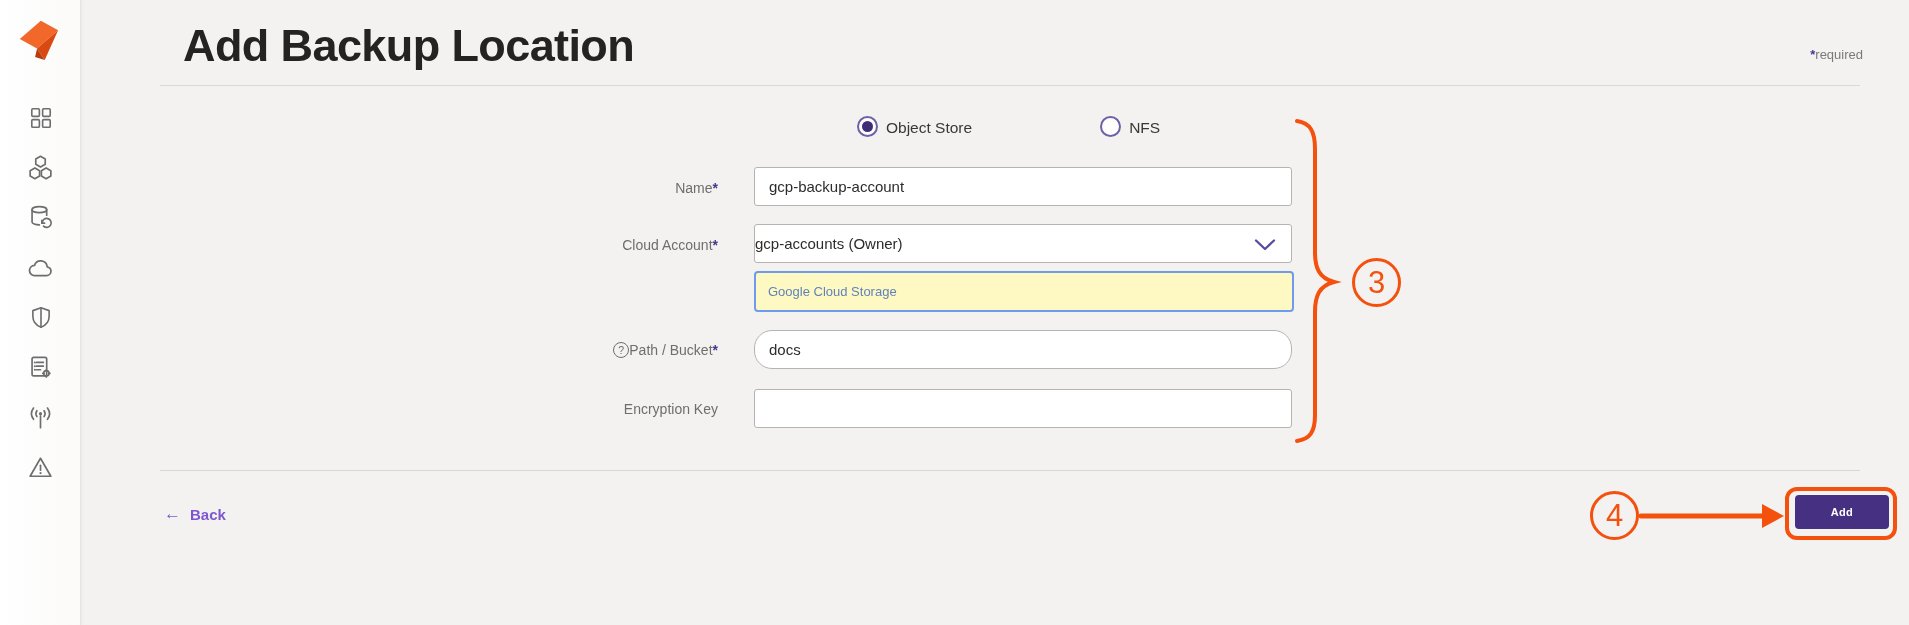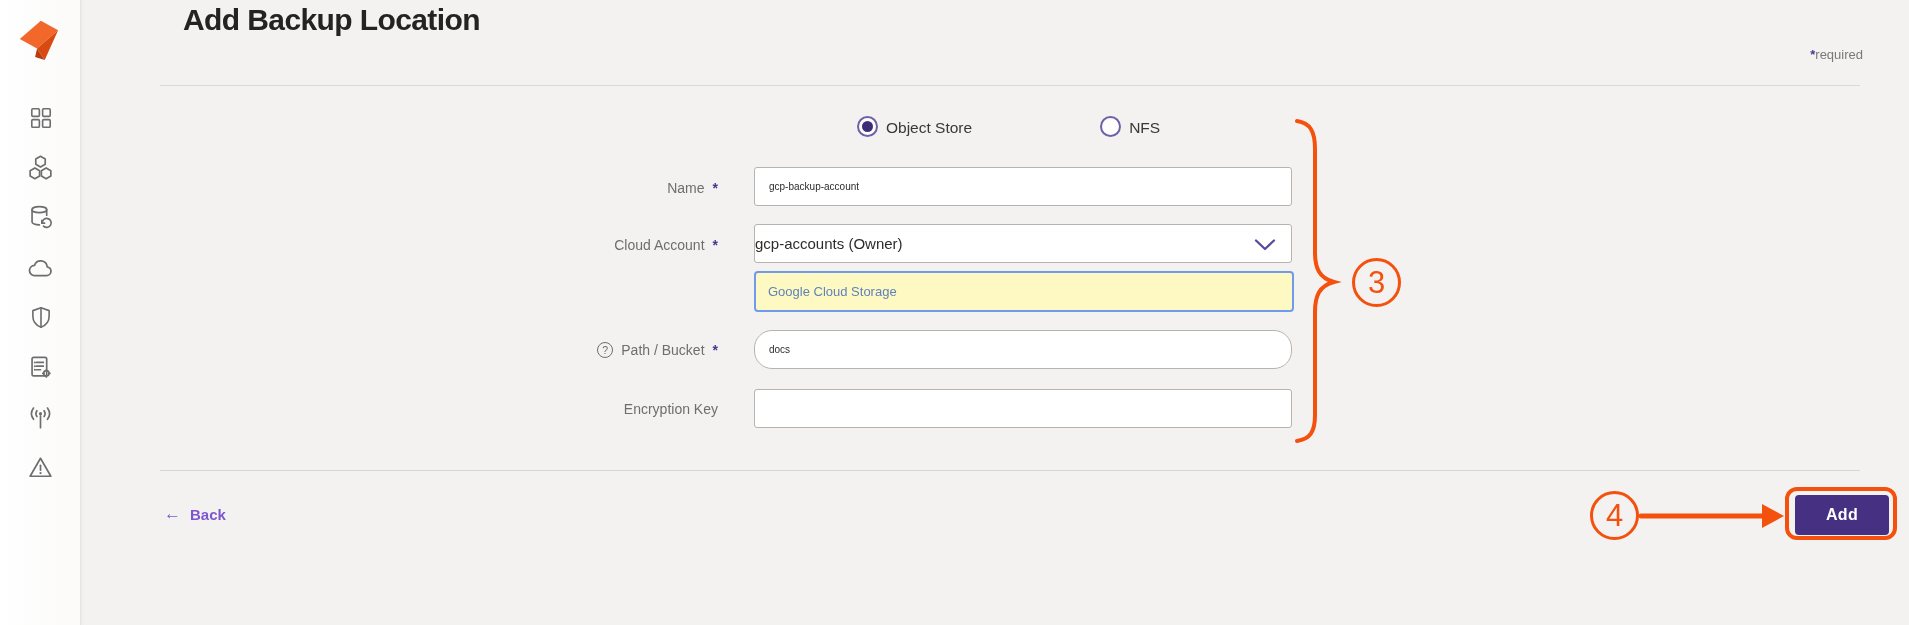--- a/index.html
+++ b/index.html
@@ -18,22 +18,22 @@
     box-shadow: 1px 0 3px rgba(0,0,0,0.04);
     z-index: 2;
   }
   .logo { position: absolute; left: 15px; top: 11px; }
   .nav { position: absolute; top: 106px; left: 0; width: 81px;
          display: flex; flex-direction: column; align-items: center; gap: 23px; }
   .nav-item { width: 27px; height: 27px; display: flex; align-items: center; justify-content: center; cursor: pointer; }
   .nav-item svg { stroke: #6e6e6e; fill: none; stroke-width: 1.5; stroke-linecap: round; stroke-linejoin: round; }
   
   .page-title {
-    position: absolute; left: 183px; top: 3px;
-    font-size: 30px; font-weight: 800; letter-spacing: -0.6px; color: #242322;
+    position: absolute; left: 183px; top: 20px;
+    font-size: 45px; font-weight: 800; letter-spacing: -0.6px; color: #242322;
   }
   .required-note { position: absolute; right: 46px; top: 47px; font-size: 13px; color: #7a7977; }
   .required-note .star { color: #4a3391; font-weight: bold; }
   .divider { position: absolute; left: 160px; width: 1700px; height: 1px; background: #dbd9d6; }
   .divider.top { top: 85px; }
   .divider.bottom { top: 470px; background: #d9d7d4; }
   
   .radio-row { position: absolute; left: 857px; top: 116px; display: flex; align-items: center; }
   .radio-option { display: flex; align-items: flex-end; cursor: pointer; }
   .radio-option.second { margin-left: 128px; }
@@ -42,32 +42,32 @@
     border: 2px solid #6c61a8; background: #fff;
     display: flex; align-items: center; justify-content: center;
   }
   .radio-circle .dot { width: 11px; height: 11px; border-radius: 50%; background: #3f2d78; display: none; }
   .radio-option.checked .radio-circle .dot { display: block; }
   .radio-label { margin-left: 8px; font-size: 15.5px; color: #393837; font-weight: 500; }
   
   .field-label {
     position: absolute; left: 400px; width: 318px; text-align: right;
     font-size: 14px; color: #6f6e6b;
-    display: flex; justify-content: flex-end; align-items: center; gap: 8px;
+    display: flex; justify-content: flex-end; align-items: center; gap: 0;
   }
   .field-label .star { color: #4a3391; font-weight: bold; }
   .help-icon {
     width: 16px; height: 16px; border-radius: 50%; border: 1.3px solid #6f6e6b;
     font-size: 10.5px; color: #6f6e6b; display: inline-flex; align-items: center; justify-content: center;
     flex: 0 0 auto; cursor: pointer;
   }
   .text-input {
     position: absolute; left: 754px; width: 538px; height: 39px;
     border: 1px solid #b6b4b1; border-radius: 3px; background: #fff;
-    font-family: "Liberation Sans", sans-serif; font-size: 10px; color: #2d2c2b;
+    font-family: "Liberation Sans", sans-serif; font-size: 15px; color: #2d2c2b;
     padding: 0 14px; outline: none;
   }
   .select-box {
     position: absolute; left: 754px; width: 538px; height: 39px;
     border: 1px solid #b6b4b1; border-radius: 3px; background: #fff;
     font-size: 15px; color: #2d2c2b; display: flex; align-items: center;
     padding: 0 0; cursor: pointer;
   }
   .select-box .chevron { position: absolute; right: 14px; top: 13px; }
   .suggestion-item {
@@ -77,24 +77,24 @@
     font-size: 13px; color: #6082ba; cursor: pointer;
   }
   
   .back-link {
     position: absolute; left: 164px; top: 504px;
     display: flex; align-items: center; gap: 9px;
     color: #7e57d0; font-size: 15px; font-weight: 700; cursor: pointer;
   }
   .back-link .arrow { font-size: 17px; font-weight: 400; }
   .add-button {
-    position: absolute; left: 1795px; top: 495px; width: 94px; height: 40px;
+    position: absolute; left: 1795px; top: 495px; width: 94px; height: 34px;
     background: #453082; border: none; border-radius: 4px;
     color: #ffffff; font-family: "Liberation Sans", sans-serif;
-    font-size: 16px; font-weight: 700; letter-spacing: 0.3px; cursor: pointer;
+    font-size: 11px; font-weight: 700; letter-spacing: 0.3px; cursor: pointer;
   }
   
   .annot { pointer-events: none; z-index: 5; }
   .annot-svg { position: absolute; left: 0; top: 0; width: 1909px; height: 625px; }
   .step-circle {
     position: absolute; width: 49px; height: 49px; border-radius: 50%;
     border: 3.5px solid #f4500e; color: #f4500e;
     display: flex; align-items: center; justify-content: center;
     font-size: 31px; font-weight: 500;
   }

